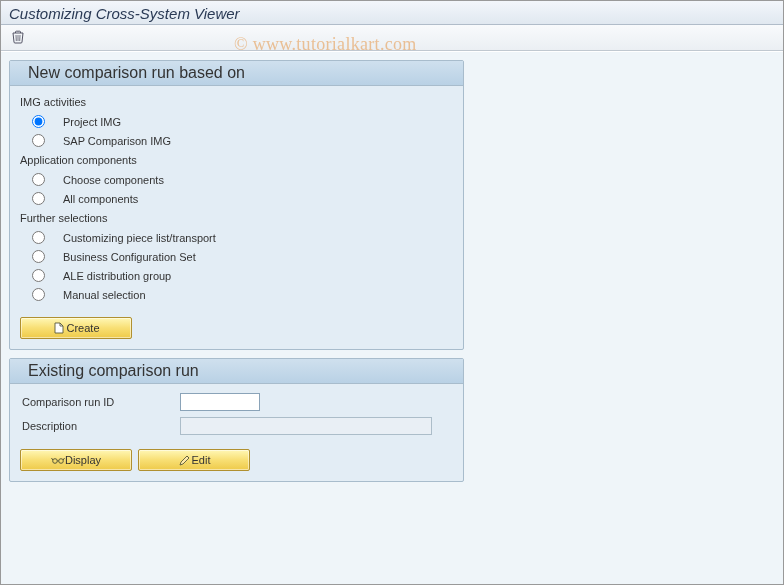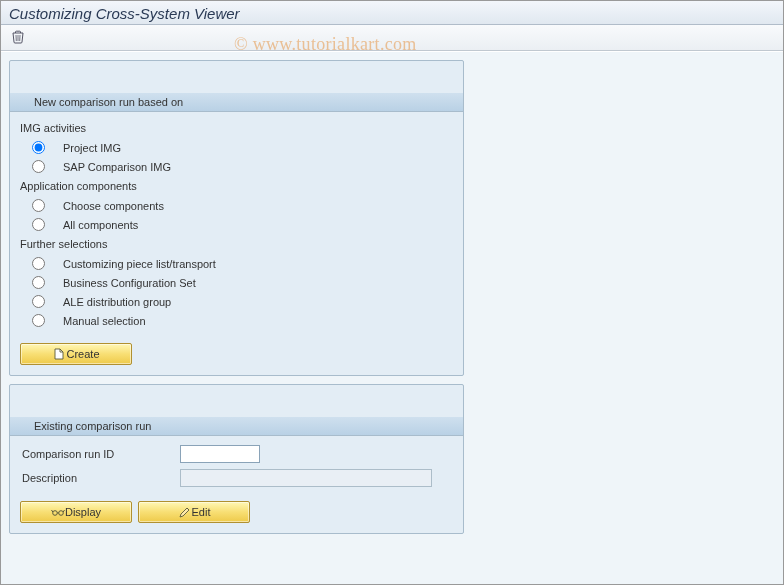--- a/index.html
+++ b/index.html
@@ -49,24 +49,23 @@
     .panel {
       background: #e3edf5;
       border: 1px solid #a8bccc;
       border-radius: 2px;
       width: 455px;
       margin-bottom: 8px;
     }
     .panel-header {
       background: linear-gradient(to bottom, #cfe0ee 0%, #b9d1e5 100%);
       border-bottom: 1px solid #a8bccc;
-      padding: 3px 24px;
-      font-size: 11px;
-      color: #333;
-      margin-top: 32px;
+      padding: 3px 18px;
+      font-size: 16px;
+      color: #333;
     }
     .panel-body {
       padding: 6px 10px 8px 10px;
     }
     .group-label {
       font-size: 11px;
       color: #333;
       margin: 4px 0 4px 0;
     }
     .radio-row {

